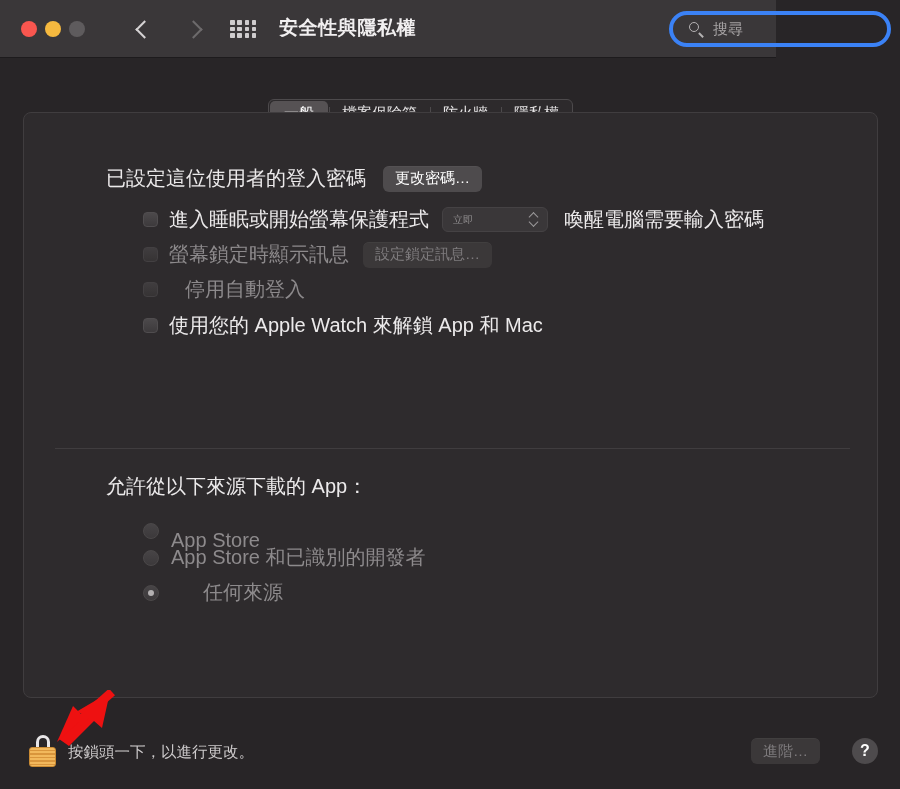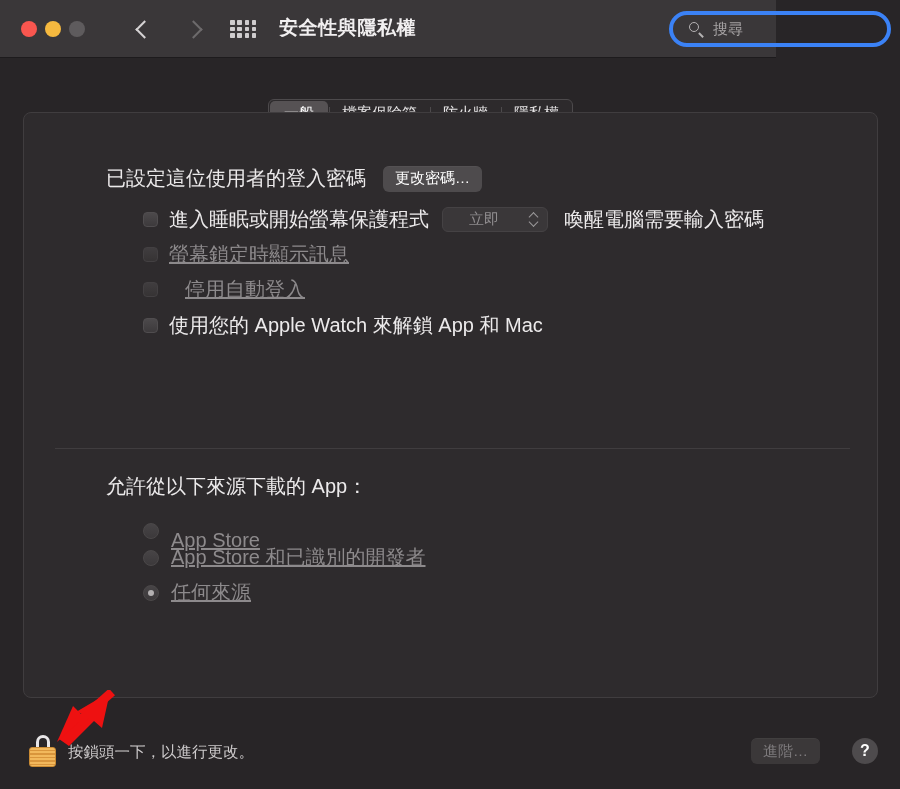--- a/index.html
+++ b/index.html
@@ -184,21 +184,21 @@
     background: #2e2b2d;
   }
 
   .row { position: absolute; display: flex; align-items: center; }
 
   .label {
     font-size: 20px;
     color: #eceaeb;
     white-space: nowrap;
   }
-  .label.dim { color: #8d8a8c; text-decoration: underline; }
+  .label.dim { color: #8d8a8c; }
 
   
   .btn {
     display: inline-flex;
     align-items: center;
     justify-content: center;
     height: 26px;
     padding: 0 12px;
     border-radius: 6px;
     background: #4e4b4d;
@@ -231,22 +231,22 @@
     display: inline-flex;
     align-items: center;
     width: 106px; height: 25px;
     border-radius: 6px;
     background: #3a3739;
     border: 1px solid #454244;
     box-sizing: border-box;
     position: relative;
   }
   .popup .pv {
-    margin-left: 26px;
-    font-size: 15px;
+    margin-left: 10px;
+    font-size: 10px;
     color: #908d8f;
     text-align: right;
   }
   .updown {
     position: absolute;
     right: 9px; top: 50%;
     transform: translateY(-50%);
     width: 9px; height: 15px;
   }
   .updown::before, .updown::after {
@@ -407,20 +407,21 @@
       <span class="popup" style="margin-left:13px;">
         <span class="pv">立即</span>
         <span class="updown"></span>
       </span>
       <span class="label" style="margin-left:16px;">喚醒電腦需要輸入密碼</span>
     </div>
 
     <div class="row" style="left:119px; top:128px;">
       <span class="cbox dim"></span>
       <span class="label dim" style="margin-left:11px;">螢幕鎖定時顯示訊息</span>
+      <span class="btn disabled" style="margin-left:14px;">設定鎖定訊息…</span>
     </div>
 
     <div class="row" style="left:119px; top:163px;">
       <span class="cbox dim"></span>
       <span class="label dim" style="margin-left:27px;">停用自動登入</span>
     </div>
 
     <div class="row" style="left:119px; top:199px;">
       <span class="cbox"></span>
       <span class="label" style="margin-left:11px;">使用您的 Apple Watch 來解鎖 App 和 Mac</span>
@@ -435,21 +436,21 @@
     <div class="row" style="left:119px; top:396px;">
       <span class="radio"></span>
       <span class="label dim" style="margin-left:12px;margin-top:20px;">App Store</span>
     </div>
 
     <div class="row" style="left:119px; top:431px;">
       <span class="radio"></span>
       <span class="label dim" style="margin-left:12px;">App Store 和已識別的開發者</span>
     </div>
 
-    <div class="row" style="left:119px; top:466px;">
+    <div class="row" style="left:119px; top:466px;gap:32px;">
       <span class="radio on"></span>
       <span class="label dim" style="margin-left:12px;">任何來源</span>
     </div>
 
   </div>
 
   <div class="lock">
     <span class="shackle"></span>
     <span class="body"></span>
   </div>

